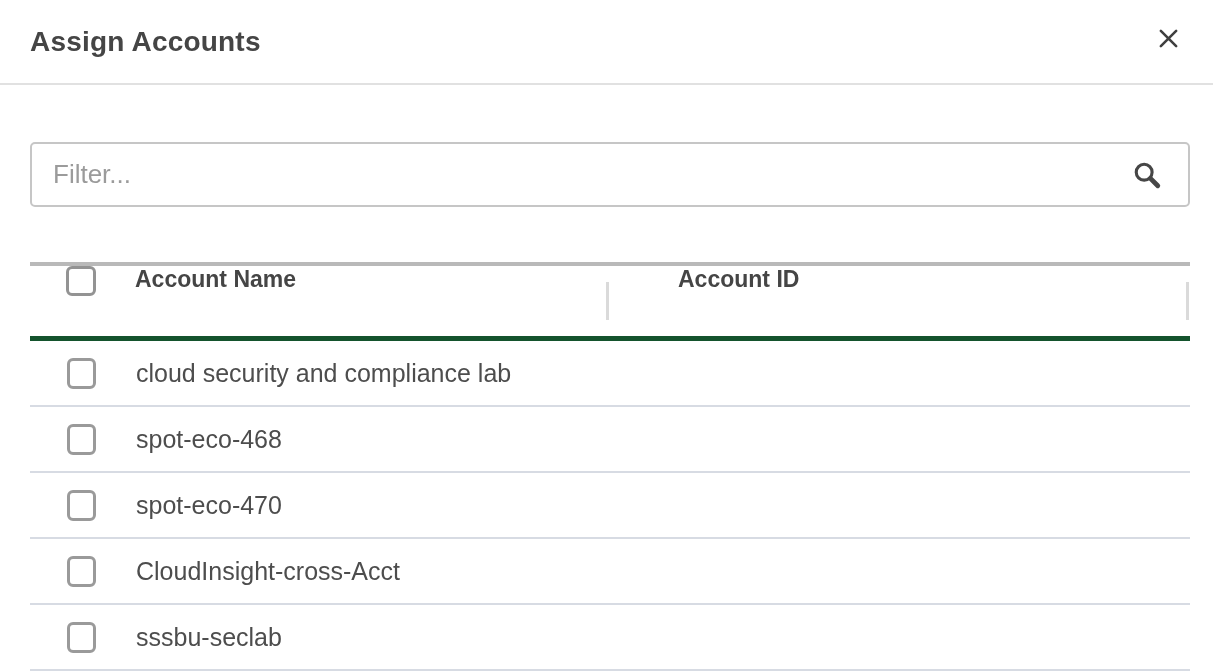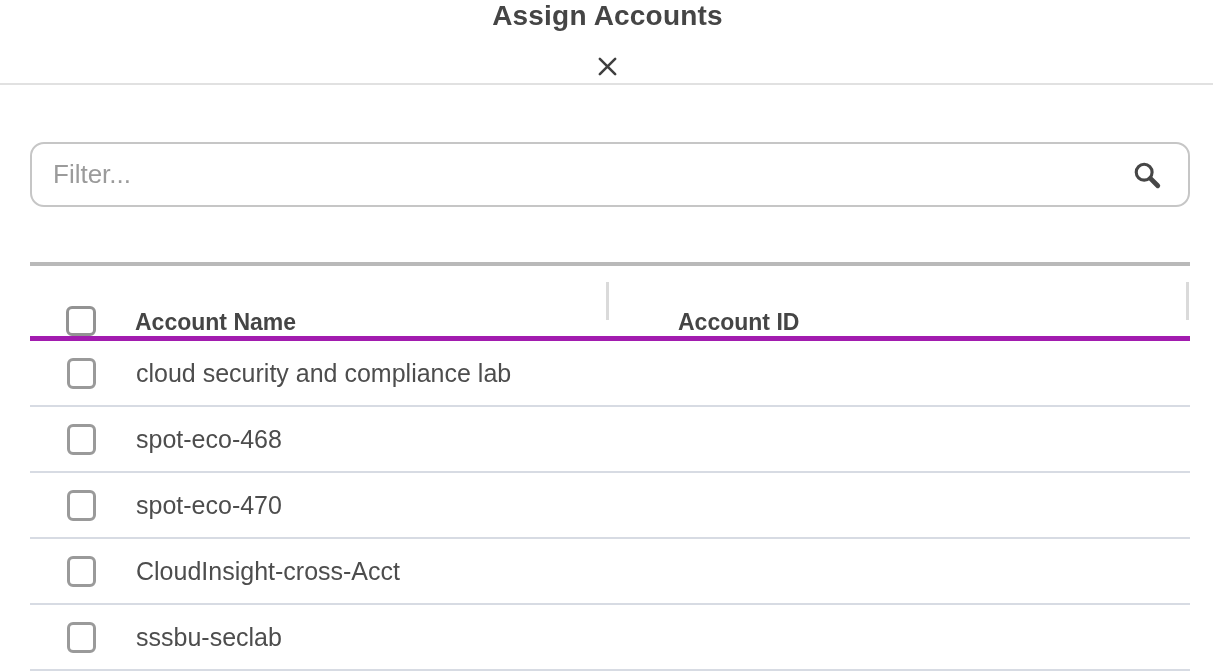--- a/index.html
+++ b/index.html
@@ -10,21 +10,20 @@
     font-family: "Liberation Sans", "DejaVu Sans", sans-serif;
   }
   .modal { width: 1213px; height: 672px; background: #fff; position: relative; }
 
   
   .modal-header {
     height: 85px;
     border-bottom: 2px solid #e1e1e1;
     display: flex; align-items: center; justify-content: space-between;
     padding: 0 28px 0 30px;
-    flex-direction: column;
   }
   .modal-title {
     font-size: 28px; font-weight: 700; color: #454545;
     letter-spacing: 0.2px;
   }
   .close-btn {
     background: none; border: none; cursor: pointer;
     width: 34px; height: 34px;
     display: flex; align-items: center; justify-content: center;
     margin-top: -6px;
@@ -32,41 +31,41 @@
 
   
   .modal-body { padding: 0 23px 0 30px; }
   .filter-wrap {
     position: relative;
     margin-top: 57px;
     width: 1160px; height: 65px;
   }
   .filter-input {
     width: 100%; height: 100%;
-    border: 2px solid #c6c6c6; border-radius: 14px;
+    border: 2px solid #c6c6c6; border-radius: 5px;
     padding: 0 70px 0 21px;
     font-size: 26px; color: #555;
     font-family: "Liberation Sans", "DejaVu Sans", sans-serif;
     outline: none; background: #fff;
   }
   .filter-input::placeholder { color: #9b9b9b; opacity: 1; }
   .search-icon {
     position: absolute; right: 26px; top: 50%;
     transform: translateY(-50%);
     cursor: pointer; display: block;
   }
 
   
   .accounts-table { margin-top: 55px; width: 1160px; }
   .thead {
     position: relative;
     height: 79px;
     border-top: 4px solid #b9b9b9;
-    border-bottom: 5px solid #a21caf;
-    display: flex; align-items: flex-end;
+    border-bottom: 5px solid #14532d;
+    display: flex; align-items: flex-start;
     padding-left: 36px;
   }
   .checkbox {
     display: inline-block;
     width: 30px; height: 30px;
     border: 3px solid #939393; border-radius: 6px;
     background: #fff; cursor: pointer; flex: none;
   }
   .row-cb { width: 29px; height: 31px; border-color: #9a9a9a; }
   .th { font-size: 23px; font-weight: 700; color: #454545; }

